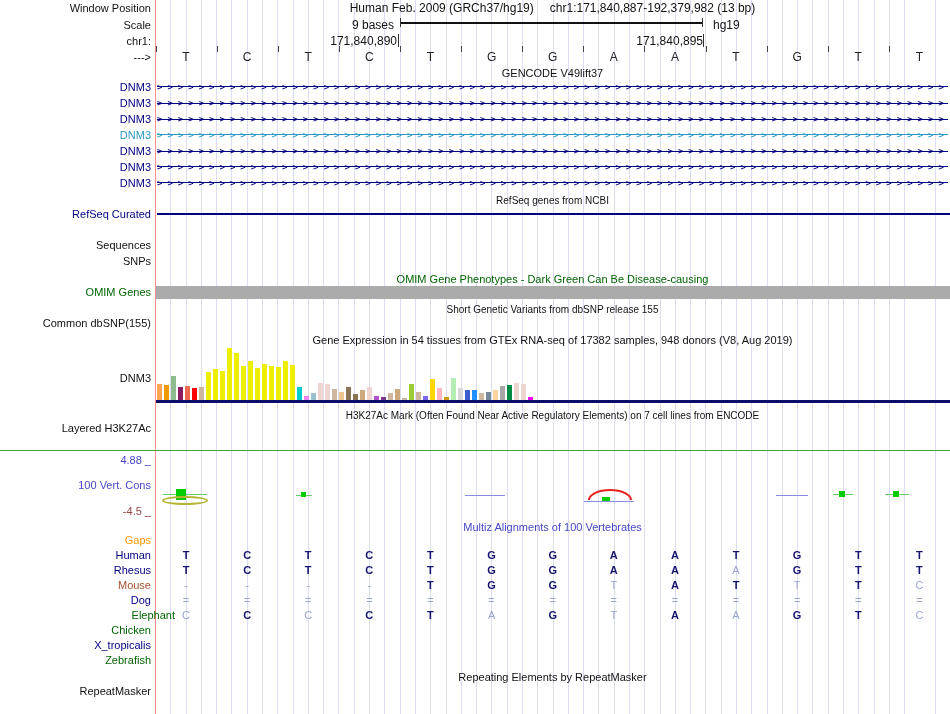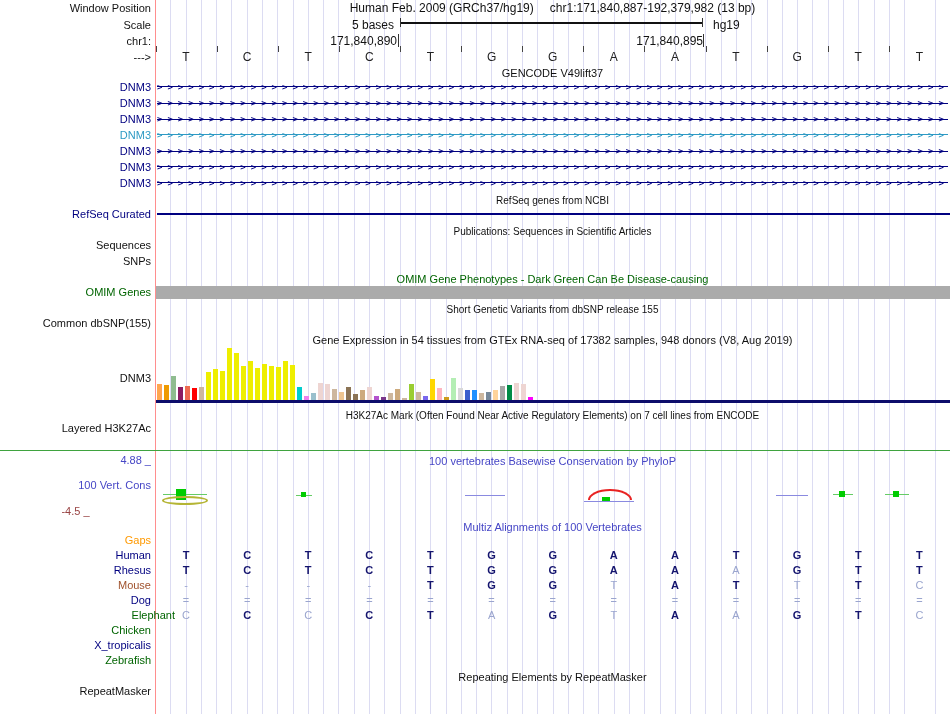--- a/index.html
+++ b/index.html
@@ -3,21 +3,21 @@
 <meta charset="utf-8">
 <style>
   html,body{margin:0;padding:0;background:#fff;}
   #browser{position:relative;width:950px;height:714px;background:#fff;overflow:hidden;
     font-family:"Liberation Sans",sans-serif;color:#111;}
   .grid{position:absolute;left:156px;top:0;width:794px;height:714px;
     background:repeating-linear-gradient(to right,transparent 0px,transparent 14.3px,#dcdcf2 14.3px,#dcdcf2 15.29px);}
   .redline{position:absolute;left:155px;top:0;width:1px;height:714px;background:#ff8e8e;}
   .lbl{position:absolute;left:0;width:151px;text-align:right;font-size:11px;line-height:13px;white-space:nowrap;}
   .ctr{position:absolute;left:155px;width:795px;text-align:center;font-size:11px;line-height:13px;white-space:nowrap;}
-  .blue{color:#4646c6;}.green{color:#006400;}.navy{color:#000080;}.maroon{color:#994444;text-align:center;}
+  .blue{color:#4646c6;}.green{color:#006400;}.navy{color:#000080;}.maroon{color:#994444;}
   .hline{position:absolute;}
   .tick{position:absolute;width:1px;background:#333;}
   .generow{position:absolute;left:157px;width:791px;height:12px;overflow:hidden;
     font-family:"DejaVu Sans Mono",monospace;font-size:9px;font-weight:bold;letter-spacing:5px;line-height:12px;white-space:nowrap;}
   .basecol{position:absolute;width:61px;text-align:center;font-size:12px;line-height:14px;color:#222;}
   .mzcell{position:absolute;width:61px;text-align:center;font-size:11px;line-height:13px;font-weight:bold;color:#14146e;}
   .mzcell.muted{color:#9aa5ce;font-weight:normal;}
   .bar{position:absolute;}
   .hdr2{display:flex;justify-content:center;gap:16px;font-size:12px;}
 </style>
@@ -27,21 +27,21 @@
 <div id="browser">
   <div class="grid"></div>
   <div class="redline"></div>
 
   <div class="lbl" style="top:2px">Window Position</div>
   <div class="ctr hdr2" style="top:2px">
     <span>Human Feb. 2009 (GRCh37/hg19)</span>
     <span>chr1:171,840,887-192,379,982 (13 bp)</span>
   </div>
   <div class="lbl" style="top:19px">Scale</div>
-  <div style="position:absolute;left:280px;top:18px;width:114px;text-align:right;font-size:12px">5 bases</div>
+  <div style="position:absolute;left:280px;top:18px;width:114px;text-align:right;font-size:12px">9 bases</div>
   <div class="hline" style="left:400px;top:22px;width:303px;height:2px;background:#111"></div>
   <div class="tick" style="left:400px;top:18px;height:9px"></div>
   <div class="tick" style="left:702px;top:18px;height:9px"></div>
   <div style="position:absolute;left:713px;top:18px;font-size:12px">hg19</div>
   <div class="lbl" style="top:35px">chr1:</div>
   <div style="position:absolute;left:250px;top:34px;width:147px;text-align:right;font-size:12px">171,840,890</div>
   <div class="tick" style="left:398px;top:34px;height:13px"></div>
   <div style="position:absolute;left:555px;top:34px;width:148px;text-align:right;font-size:12px">171,840,895</div>
   <div class="tick" style="left:703px;top:34px;height:13px"></div>
   <div class="lbl" style="top:51px">---&gt;</div>
@@ -91,21 +91,20 @@
       <div class="lbl" style="top: 161px; color: rgb(0, 0, 128);">DNM3</div>
       <div class="generow" style="top: 161px; color: rgb(0, 0, 128); background: linear-gradient(transparent 5.5px, rgb(0, 0, 128) 5.5px, rgb(0, 0, 128) 6.5px, transparent 6.5px);">&gt;&gt;&gt;&gt;&gt;&gt;&gt;&gt;&gt;&gt;&gt;&gt;&gt;&gt;&gt;&gt;&gt;&gt;&gt;&gt;&gt;&gt;&gt;&gt;&gt;&gt;&gt;&gt;&gt;&gt;&gt;&gt;&gt;&gt;&gt;&gt;&gt;&gt;&gt;&gt;&gt;&gt;&gt;&gt;&gt;&gt;&gt;&gt;&gt;&gt;&gt;&gt;&gt;&gt;&gt;&gt;&gt;&gt;&gt;&gt;&gt;&gt;&gt;&gt;&gt;&gt;&gt;&gt;&gt;&gt;&gt;&gt;&gt;&gt;&gt;&gt;&gt;&gt;&gt;&gt;</div>
       <div class="lbl" style="top: 177px; color: rgb(0, 0, 128);">DNM3</div>
       <div class="generow" style="top: 177px; color: rgb(0, 0, 128); background: linear-gradient(transparent 5.5px, rgb(0, 0, 128) 5.5px, rgb(0, 0, 128) 6.5px, transparent 6.5px);">&gt;&gt;&gt;&gt;&gt;&gt;&gt;&gt;&gt;&gt;&gt;&gt;&gt;&gt;&gt;&gt;&gt;&gt;&gt;&gt;&gt;&gt;&gt;&gt;&gt;&gt;&gt;&gt;&gt;&gt;&gt;&gt;&gt;&gt;&gt;&gt;&gt;&gt;&gt;&gt;&gt;&gt;&gt;&gt;&gt;&gt;&gt;&gt;&gt;&gt;&gt;&gt;&gt;&gt;&gt;&gt;&gt;&gt;&gt;&gt;&gt;&gt;&gt;&gt;&gt;&gt;&gt;&gt;&gt;&gt;&gt;&gt;&gt;&gt;&gt;&gt;&gt;&gt;&gt;&gt;</div>
     </div>
 
   <div class="ctr" style="top:194px;font-size:10px">RefSeq genes from NCBI</div>
   <div class="lbl navy" style="top:208px">RefSeq Curated</div>
   <div class="hline" style="left:157px;top:213px;width:793px;height:2px;background:#000080"></div>
 
-  <div class="ctr" style="top:225px;font-size:10px">Publications: Sequences in Scientific Articles</div>
   <div class="lbl" style="top:239px">Sequences</div>
   <div class="lbl" style="top:255px">SNPs</div>
 
   <div class="ctr green" style="top:273px">OMIM Gene Phenotypes - Dark Green Can Be Disease-causing</div>
   <div class="lbl green" style="top:286px">OMIM Genes</div>
   <div class="hline" style="left:156px;top:286px;width:794px;height:13px;background:#ababab"></div>
 
   <div class="ctr" style="top:303px;font-size:10px">Short Genetic Variants from dbSNP release 155</div>
   <div class="lbl" style="top:317px">Common dbSNP(155)</div>
 
@@ -167,21 +166,20 @@
       <div class="bar" style="left: 521px; top: 384px; width: 5px; height: 16px; background: rgb(238, 213, 210);"></div>
       <div class="bar" style="left: 528px; top: 397px; width: 5px; height: 3px; background: rgb(255, 0, 255);"></div>
     </div>
   <div class="hline" style="left:156px;top:400px;width:794px;height:3px;background:#0d0d6b"></div>
 
   <div class="ctr" style="top:409px;font-size:10px">H3K27Ac Mark (Often Found Near Active Regulatory Elements) on 7 cell lines from ENCODE</div>
   <div class="lbl" style="top:422px">Layered H3K27Ac</div>
   <div class="hline" style="left:0;top:450px;width:950px;height:1px;background:#3fa33f"></div>
 
   <div class="lbl blue" style="top:454px">4.88 _</div>
-  <div class="ctr blue" style="top:455px">100 vertebrates Basewise Conservation by PhyloP</div>
   <div class="lbl blue" style="top:479px">100 Vert. Cons</div>
   <div class="lbl maroon" style="top:505px">-4.5 _</div>
   <div id="cons-markers">
       <div class="bar" style="left: 163px; top: 494px; width: 44px; height: 1px; background: rgb(102, 204, 102);"></div>
       <div class="bar" style="left: 176px; top: 489px; width: 10px; height: 11px; background: rgb(0, 204, 0);"></div>
       <div class="bar" style="left: 162px; top: 496px; width: 46px; height: 9px; border: 2px solid rgb(181, 181, 53); border-radius: 50%; box-sizing: border-box; background: transparent;"></div>
       <div class="bar" style="left: 296px; top: 495px; width: 16px; height: 1px; background: rgb(102, 204, 102);"></div>
       <div class="bar" style="left: 301px; top: 492px; width: 5px; height: 5px; background: rgb(0, 204, 0);"></div>
       <div class="bar" style="left: 465px; top: 495px; width: 40px; height: 1px; background: rgb(138, 138, 224);"></div>
       <div class="bar" style="left: 588px; top: 489px; width: 44px; height: 11px; border-top: 2px solid rgb(232, 34, 34); border-right: 2px solid rgb(232, 34, 34); border-left: 2px solid rgb(232, 34, 34); border-image: initial; border-bottom: none; border-radius: 100% 100% 0px 0px / 200% 200% 0px 0px; box-sizing: border-box;"></div>

